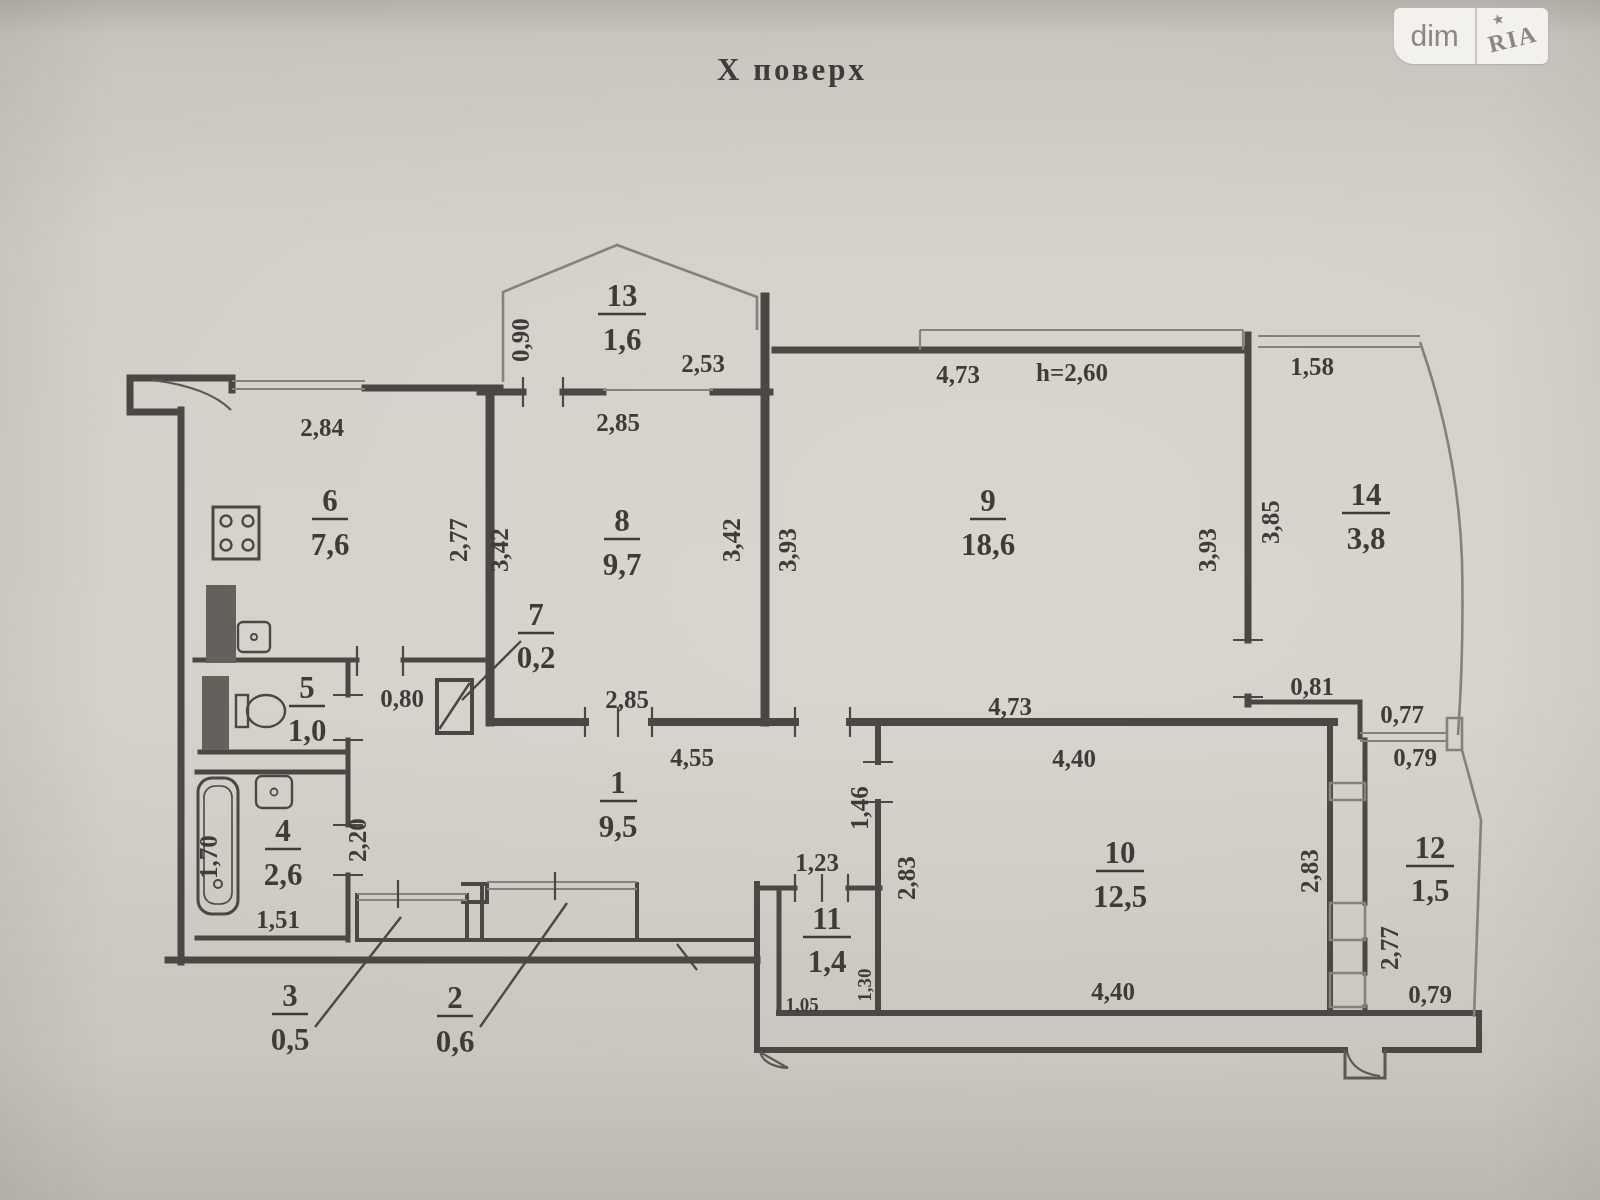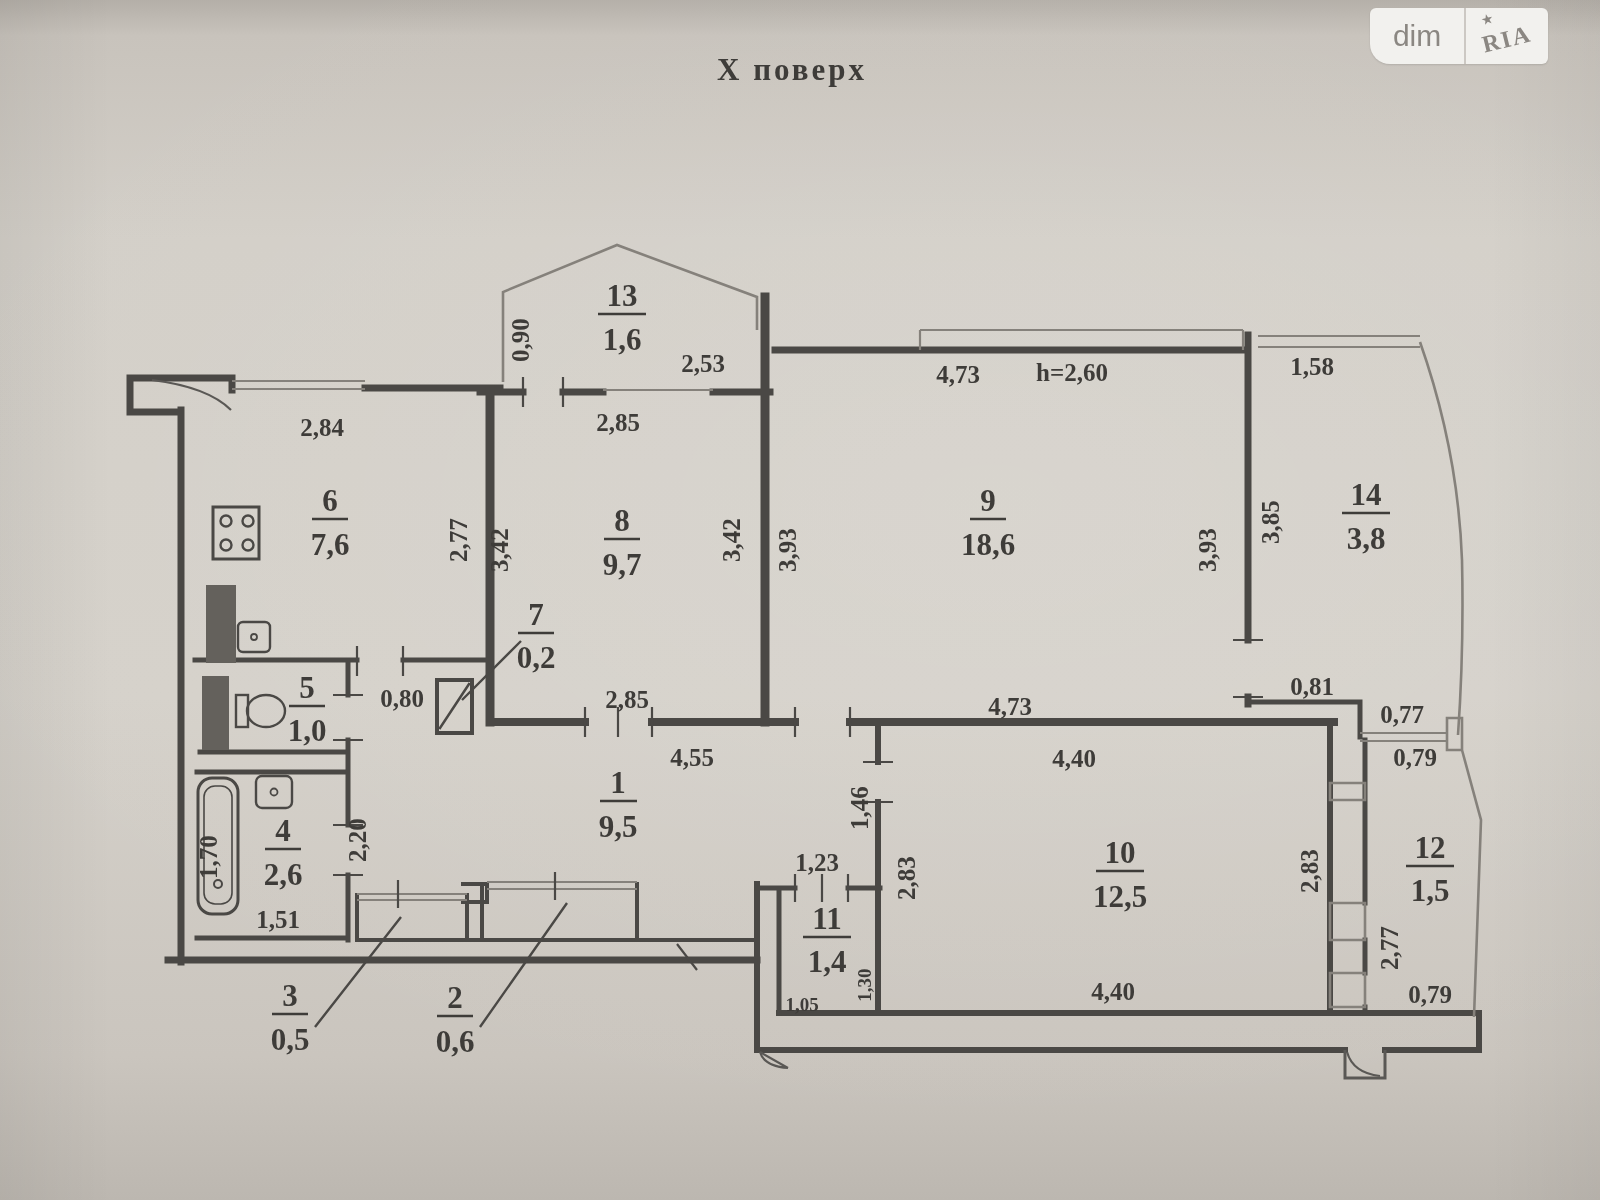--- a/index.html
+++ b/index.html
@@ -14,21 +14,21 @@
     font-family:"Liberation Serif","DejaVu Serif",serif;
     font-weight:700;
     fill:#3e3c39;
   }
   .title{font-size:31px;letter-spacing:3px;}
   .room-num{font-size:31px;}
   .room-area{font-size:31px;}
   .dim{font-size:25px;}
   .dim-sm{font-size:19px;}
   .logo{
-    position:absolute;top:8px;right:52px;width:178px;height:56px;
+    position:absolute;top:8px;right:52px;width:154px;height:56px;
     background:#f2f1ee;border-radius:6px 6px 6px 20px;display:flex;
     box-shadow:0 1px 2px rgba(0,0,0,.12);
   }
   .logo-left{
     flex:1.15;display:flex;align-items:center;justify-content:center;
     border-right:2px solid #ccc8c3;
     font-family:"Liberation Sans","DejaVu Sans",sans-serif;
     font-size:30px;color:#8b8782;
   }
   .logo-right{flex:1;position:relative;display:flex;align-items:center;justify-content:center;}

